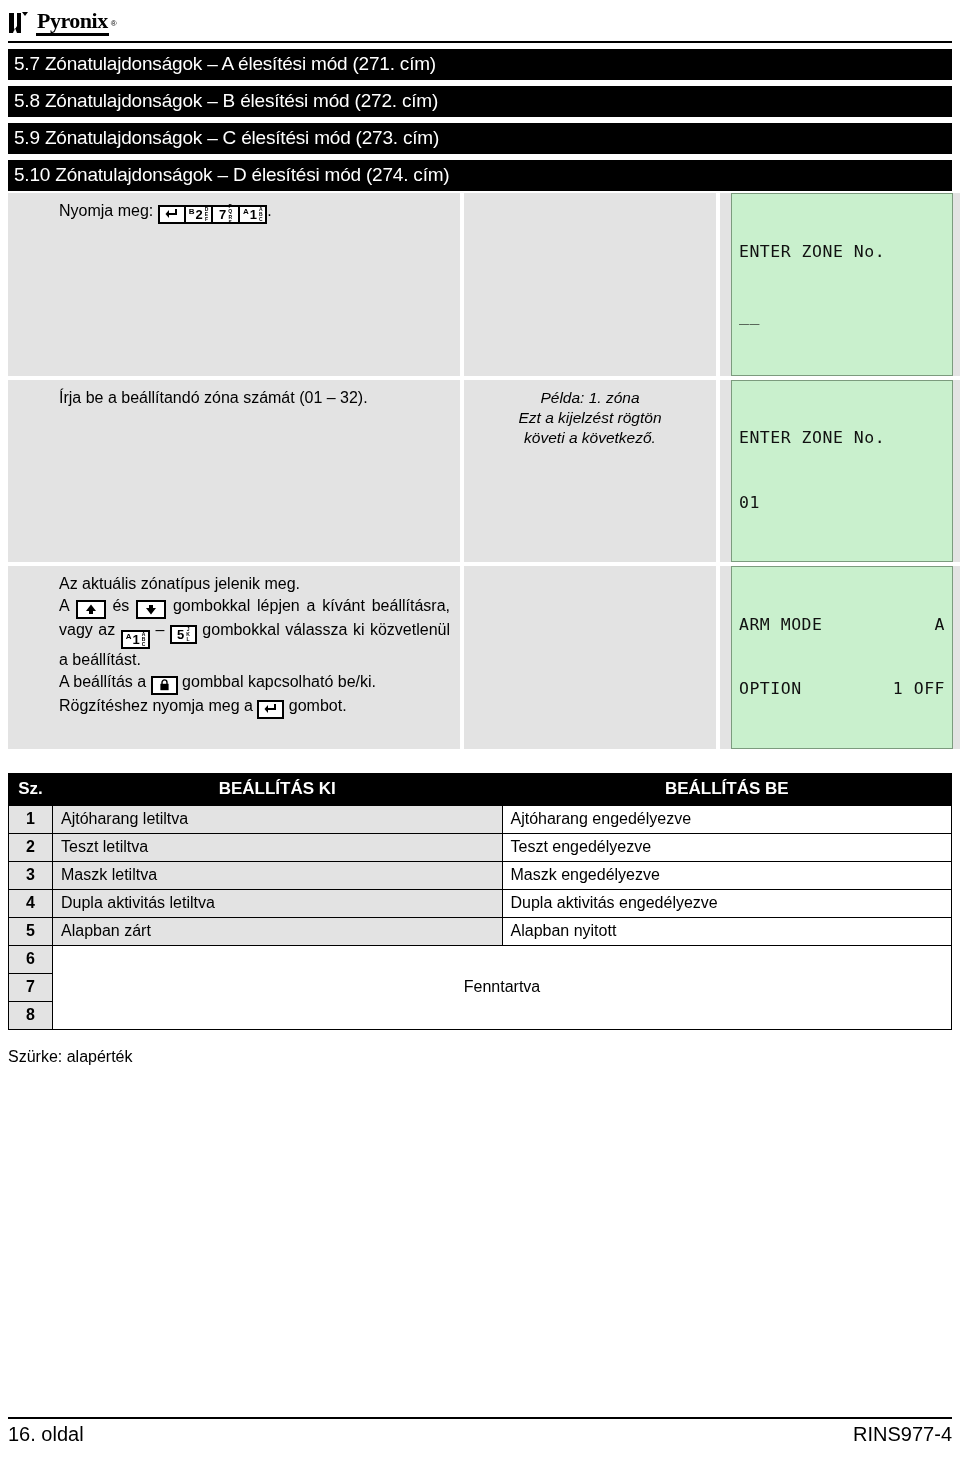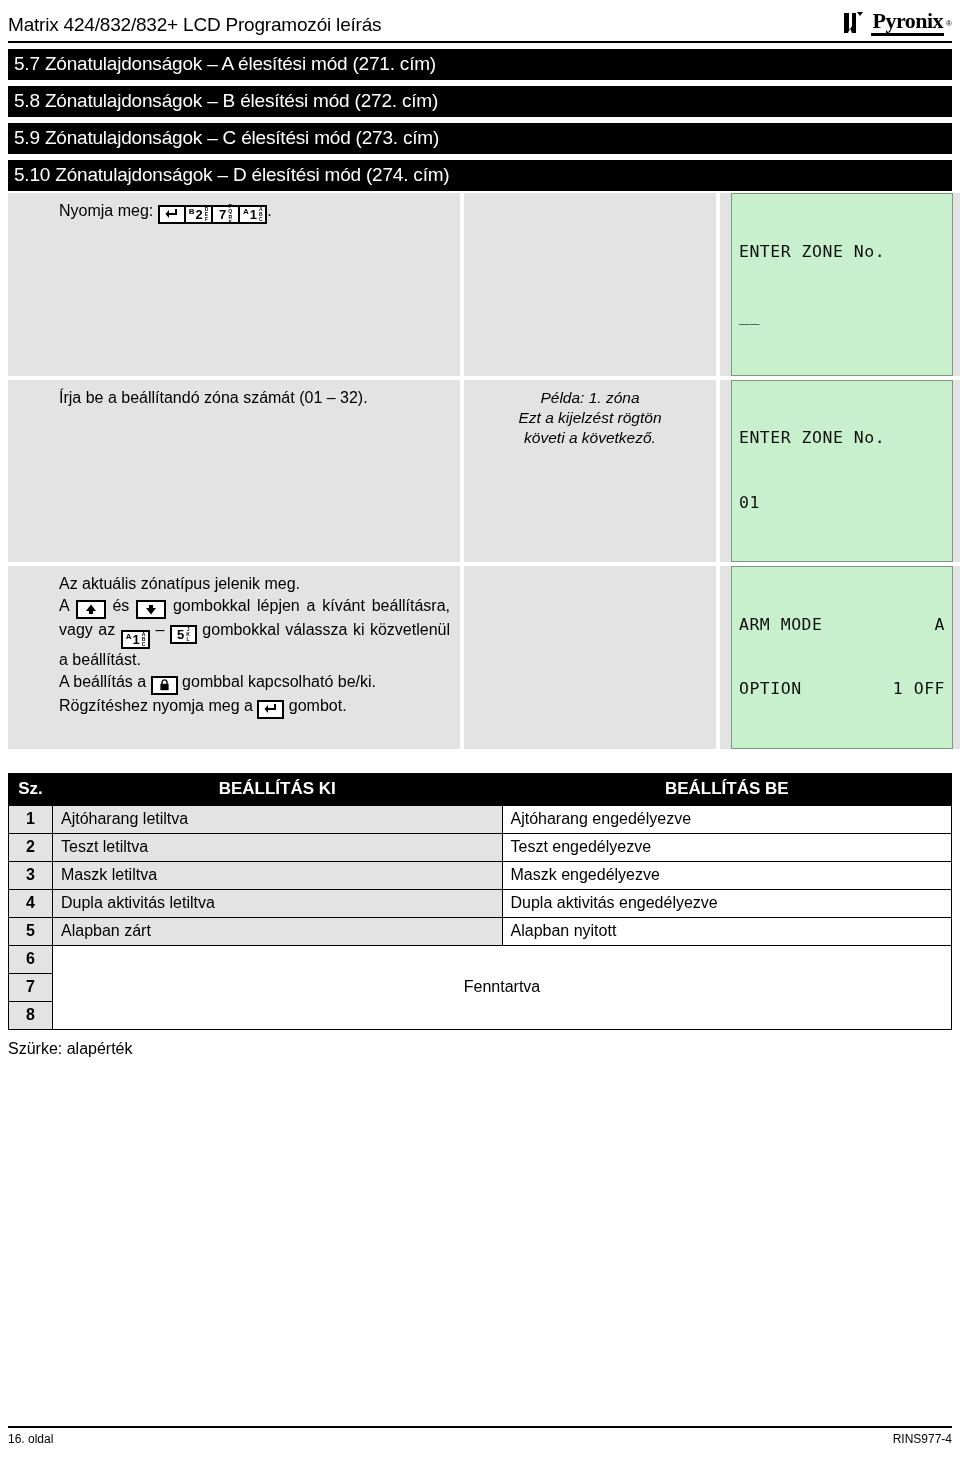--- a/index.html
+++ b/index.html
@@ -134,39 +134,38 @@
     border-color: #000;
   }
   table.opts thead th.num { width: 44px; }
   table.opts td.num {
     width: 44px; text-align: center; font-weight: 700;
     background: #e3e3e3; padding: 4px 0 5px 0;
   }
   table.opts td.val { padding: 4px 0 5px 8px; }
   table.opts td.grey { background: #e3e3e3; }
   table.opts td.reserved { text-align: center; vertical-align: middle; }
-  .legend { font-size: 16px; margin-top: 10px; }
+  .legend { font-size: 16px; margin-top: 18px; }
 
   
   .footer {
     position: absolute; left: 8px; right: 8px; bottom: 14px;
   }
   .footer-rule { border-top: 2px solid #000; }
   .footer-row {
     display: flex; justify-content: space-between;
-    font-size: 12px; padding-top: 4px;
+    font-size: 20px; padding-top: 4px;
   }
 </style>
 </head>
 <body>
 
 <div class="page">
 
   <div class="doc-header">
-    <div class="doc-header-title">Matrix 424/832/832+ LCD Programozói leírás</div>
     <div class="logo">
       <span>
         <svg class="logo-mark" width="26" height="24" viewBox="0 0 26 24" aria-hidden="true">
           <path d="M1 2 L6 2 L6 20 L9 15 L9 2 L13 2 L13 22 L9 22 L7 17 L5 22 L1 22 Z" fill="#000"></path>
           <path d="M14 1 L17 5 L20 1 Z" fill="#000"></path>
         </svg>
       </span>
       <span class="logo-word">Pyronix</span>
       <span class="logo-tm">®</span>
     </div>

